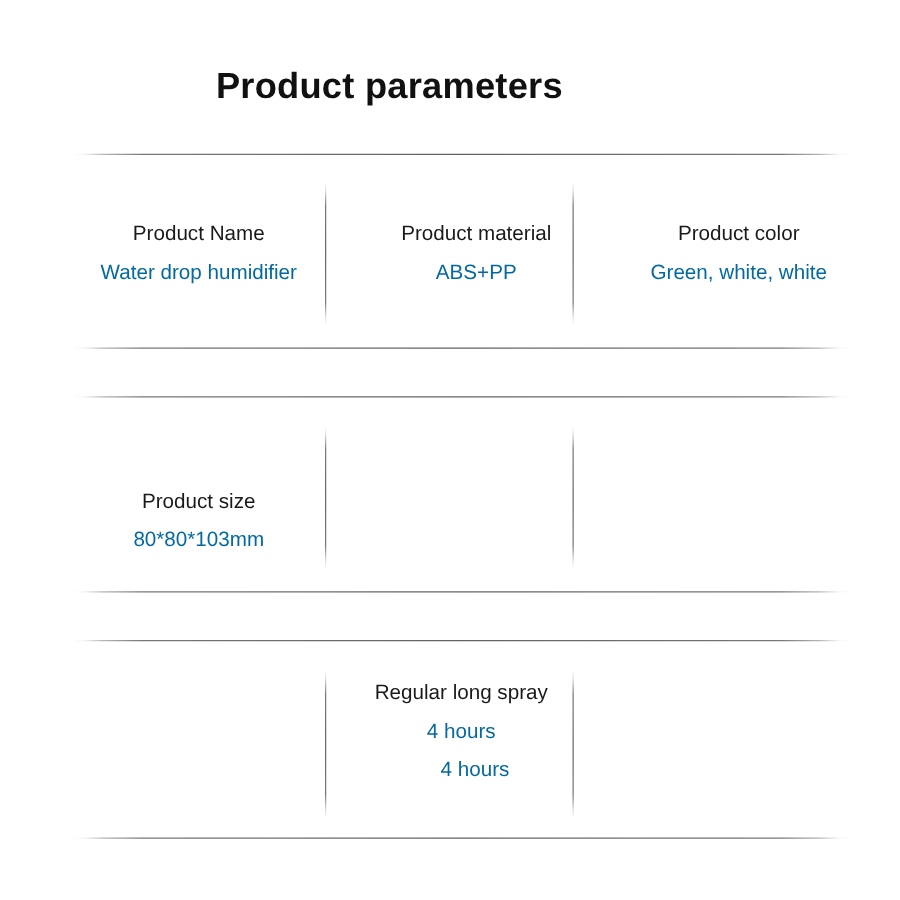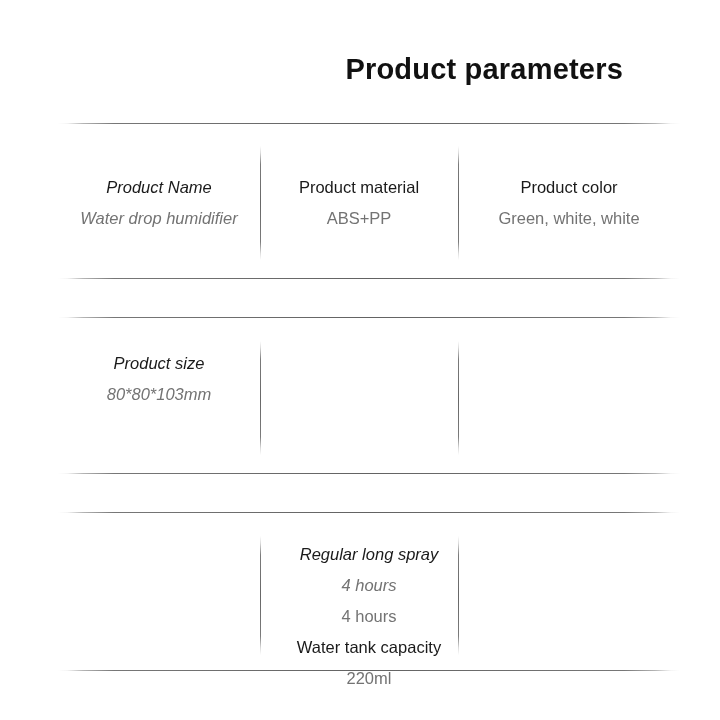--- a/index.html
+++ b/index.html
@@ -21,21 +21,21 @@
     height: 720px;
     position: relative;
   }
 
   
   .title {
     position: absolute;
     left: 0;
     top: 48px;
     width: 623px;
-    text-align: right;
+    text-align: center;
     font-size: 29px;
     font-weight: bold;
     letter-spacing: 0.2px;
     color: #111111;
     line-height: 42px;
   }
 
   
   .hrule {
     position: absolute;
@@ -64,34 +64,34 @@
   }
 
   .cell {
     flex: 0 0 auto;
     display: flex;
     flex-direction: column;
     align-items: center;
     justify-content: center;
     text-align: center;
   }
-  .cell.c1 { width: 202px; font-style: italic; }
-  .cell.c2 { width: 198px; }
+  .cell.c1 { width: 202px; }
+  .cell.c2 { width: 198px; margin-left: 22px; }
   .cell.c3 { width: 222px; text-align: center; }
 
   .cell-label {
     font-size: 16.5px;
     line-height: 31px;
     color: #1a1a1a;
     white-space: nowrap;
   }
   .cell-value {
     font-size: 16.5px;
     line-height: 31px;
-    color: #737373;
+    color: #0369a1;
     white-space: nowrap;
   }
 
   
   .vrule {
     position: absolute;
     width: 1px;
     background: linear-gradient(to bottom,
       rgba(255,255,255,0) 0%,
       rgba(140,140,140,0.30) 6%,
@@ -126,21 +126,21 @@
     </div>
   </div>
 
   <div class="vrule" style="left:260px; top:146px; height:114px;"></div>
   <div class="vrule" style="left:458px; top:146px; height:114px;"></div>
 
   <div class="hrule" style="top:278px;"></div>
 
   <div class="hrule" style="top:317px;"></div>
 
-  <div class="row" style="top:324px; height:110px;gap:24px;">
+  <div class="row" style="top:362px; height:110px;gap:24px;">
     <div class="cell c1">
       <div class="cell-label">Product size</div>
       <div class="cell-value">80*80*103mm</div>
     </div>
   </div>
 
   <div class="vrule" style="left:260px; top:341px; height:114px;"></div>
   <div class="vrule" style="left:458px; top:341px; height:114px;"></div>
 
   <div class="hrule" style="top:473px;"></div>
@@ -148,24 +148,20 @@
   <div class="hrule" style="top:512px;"></div>
 
   <div class="row" style="top:539px; height:110px;flex-direction:column;">
     <div class="cell c1">
       <div class="cell-label">Regular long spray</div>
       <div class="cell-value">4 hours</div>
     </div>
     <div class="cell c2">
       <div class="cell-value">4 hours</div>
     </div>
-    <div class="cell c3">
-      <div class="cell-label">Water tank capacity</div>
-      <div class="cell-value">220ml</div>
-    </div>
   </div>
 
   <div class="vrule" style="left:260px; top:536px; height:119px;"></div>
   <div class="vrule" style="left:458px; top:536px; height:119px;"></div>
 
   <div class="hrule" style="top:670px;"></div>
 
 </div>
 
 </body></html>

